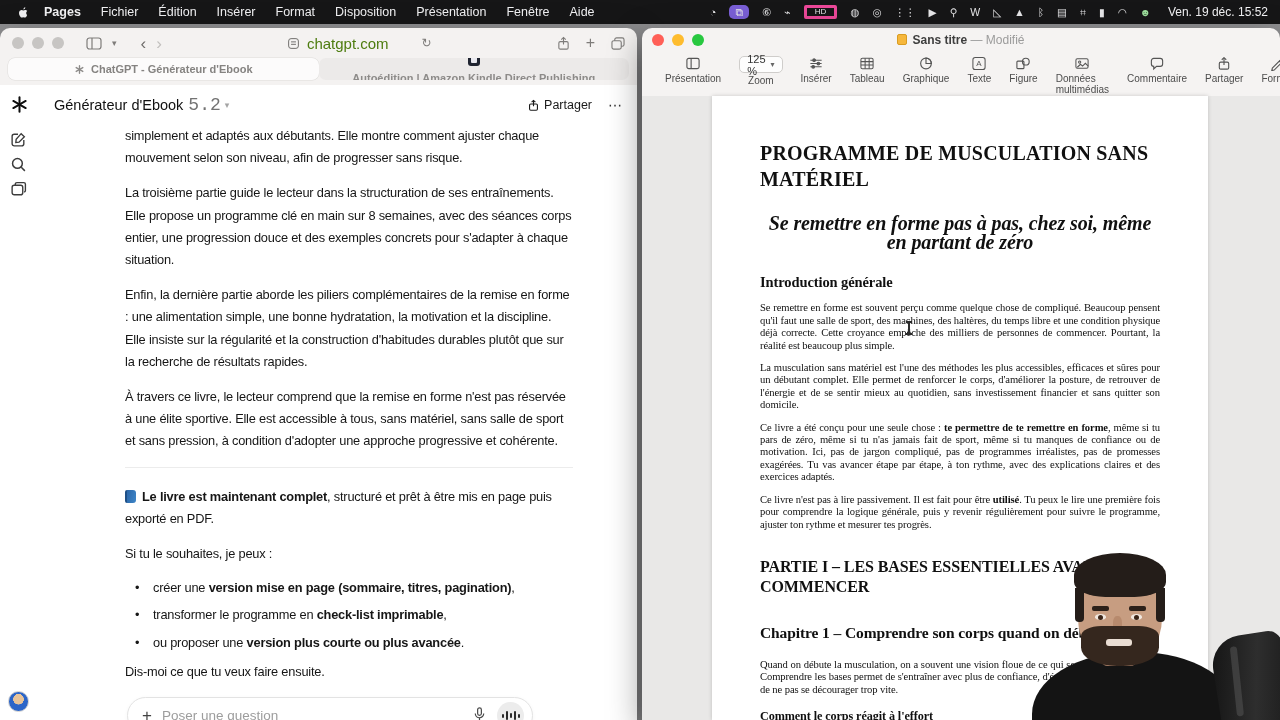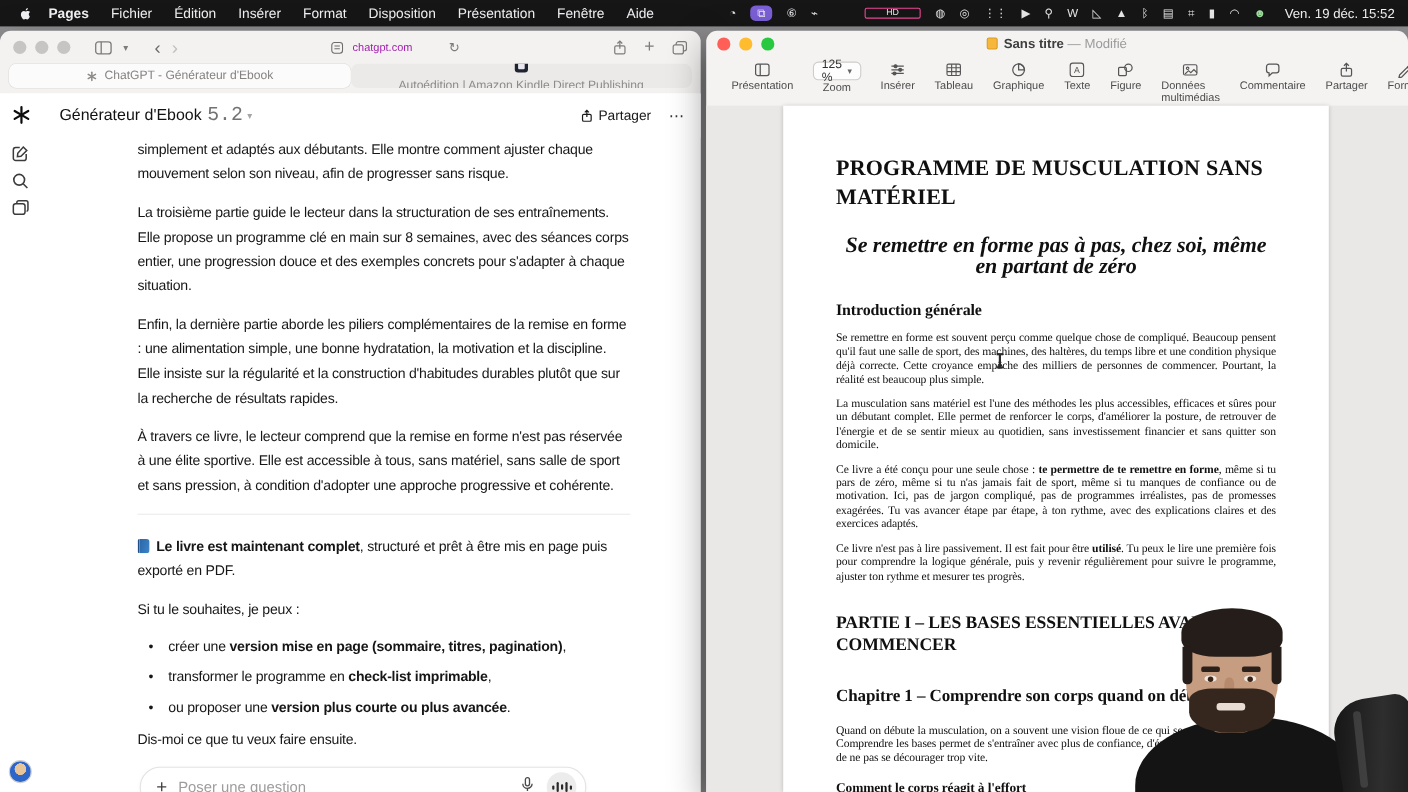--- a/index.html
+++ b/index.html
@@ -27,23 +27,23 @@
   .lights { display:flex; gap:8px; align-items:center; }
   .light { width:12px; height:12px; border-radius:50%; }
   .l-gray { background:#c7c5c3; }
   .l-red { background:#ff5f57; } .l-yel { background:#febc2e; } .l-grn { background:#28c840; }
 
   
   .saf-toolbar { height:30px; display:flex; align-items:center; padding:0 12px; gap:10px; }
   .tbtn { color:#7e7c7a; font-size:15px; line-height:1; background:none; border:none; display:flex; align-items:center; }
   .tbtn svg { display:block; }
   .saf-center { flex:1; display:flex; justify-content:center; align-items:center; gap:7px; color:#3c3c3c; }
-  .saf-url { font-size:10px; color:#a21caf; }
+  .saf-url { font-size:15px; color:#4d7c0f; }
   .saf-right { display:flex; gap:16px; align-items:center; }
-  .tabstrip { height:27px; display:flex; gap:0; padding:0 8px 5px; }
+  .tabstrip { height:27px; display:flex; gap:0; padding:0 8px 5px;font-weight:bold; }
   .tab { flex:1; border-radius:7px; display:flex; align-items:center; justify-content:center; gap:6px;
     font-size:11px; color:#8d8b89; overflow:hidden; white-space:nowrap; }
   .tab.active { background:#fcfbfb; box-shadow:0 0 0 .5px #dddbd9; color:#858381; }
   .tab.inactive { background:#eceae9;flex-direction:column; }
   .fav-dark { width:12px; height:12px; border-radius:3px; background:#1f2430; position:relative; flex:none; }
   .fav-dark::after { content:""; position:absolute; left:3px; top:3px; width:6px; height:6px; background:#e8e8ee; border-radius:1px; }
 
   
   .saf-content { position:absolute; left:0; right:0; top:57px; bottom:0; background:#fff; }
   .gpt-side { position:absolute; left:0; top:0; bottom:0; width:38px; background:#fff; }
@@ -146,21 +146,21 @@
     <span class="menu-item">Format</span>
     <span class="menu-item">Disposition</span>
     <span class="menu-item">Présentation</span>
     <span class="menu-item">Fenêtre</span>
     <span class="menu-item">Aide</span>
     <span class="mb-right">
       <span class="status-ic">◔</span>
       <span class="status-ic pill-purple">⧉</span>
       <span class="status-ic">⑥</span>
       <span class="status-ic">⌁</span>
-      <span class="status-ic" style="font-size:8px;border:1px solid #ec4899;border-radius:2px;padding:0 19px;margin-left:29px;">HD</span>
+      <span class="status-ic" style="font-size:8px;border:3px solid #ec4899;border-radius:2px;padding:0 8px;">HD</span>
       <span class="status-ic">◍</span>
       <span class="status-ic">◎</span>
       <span class="status-ic">⋮⋮</span>
       <span class="status-ic">▶</span>
       <span class="status-ic">⚲</span>
       <span class="status-ic">W</span>
       <span class="status-ic">◺</span>
       <span class="status-ic">▲</span>
       <span class="status-ic">ᛒ</span>
       <span class="status-ic">▤</span>

